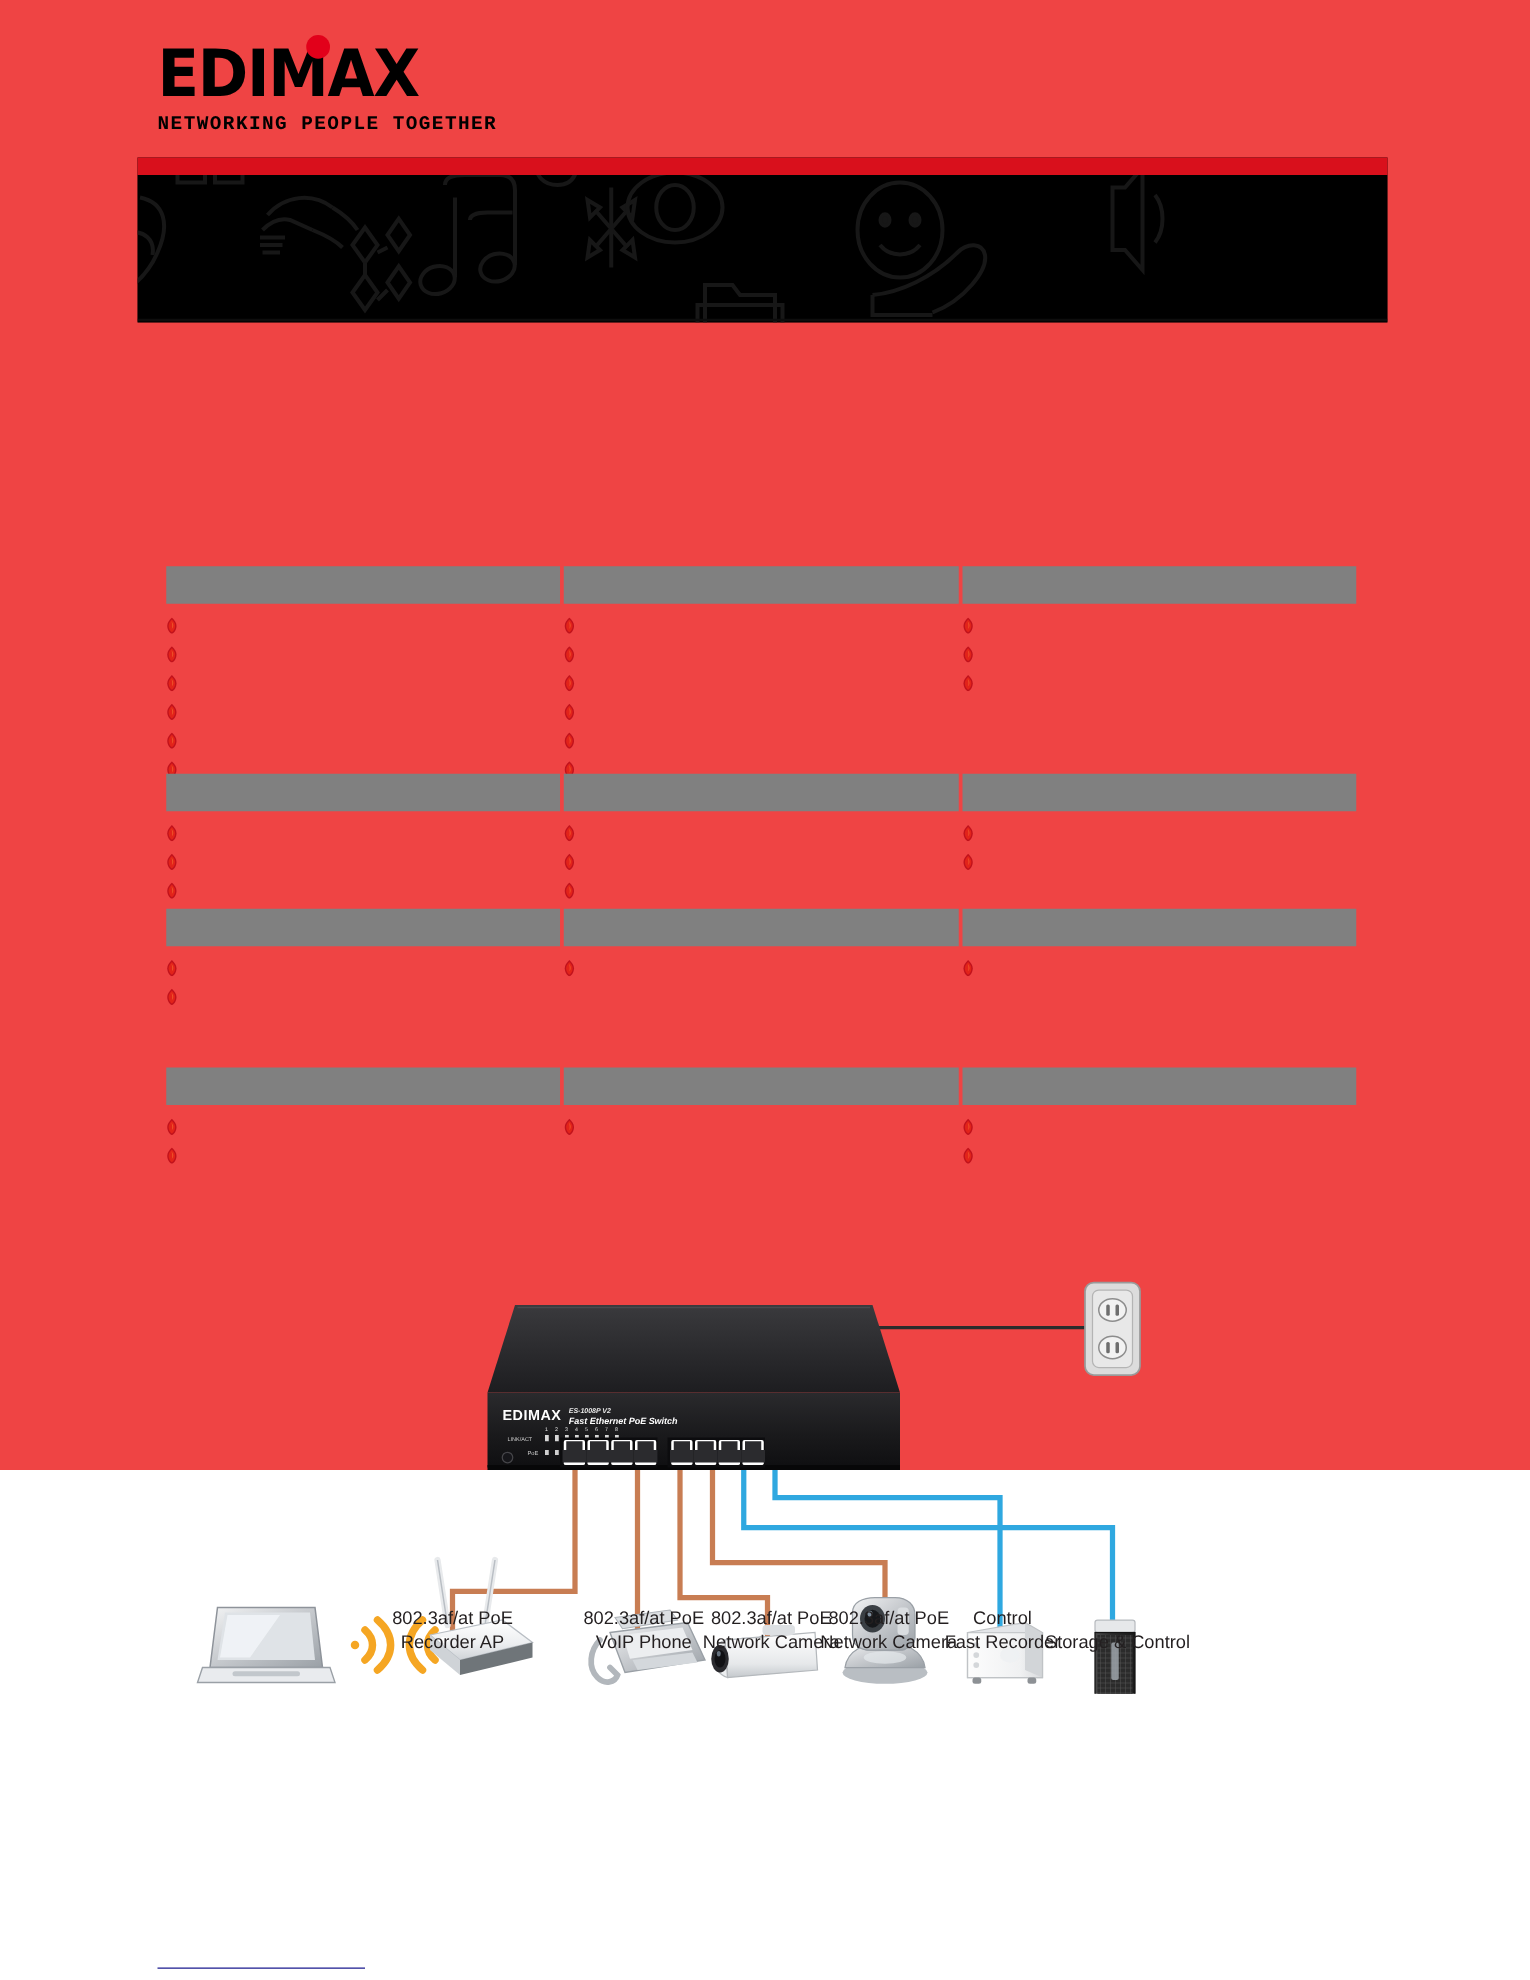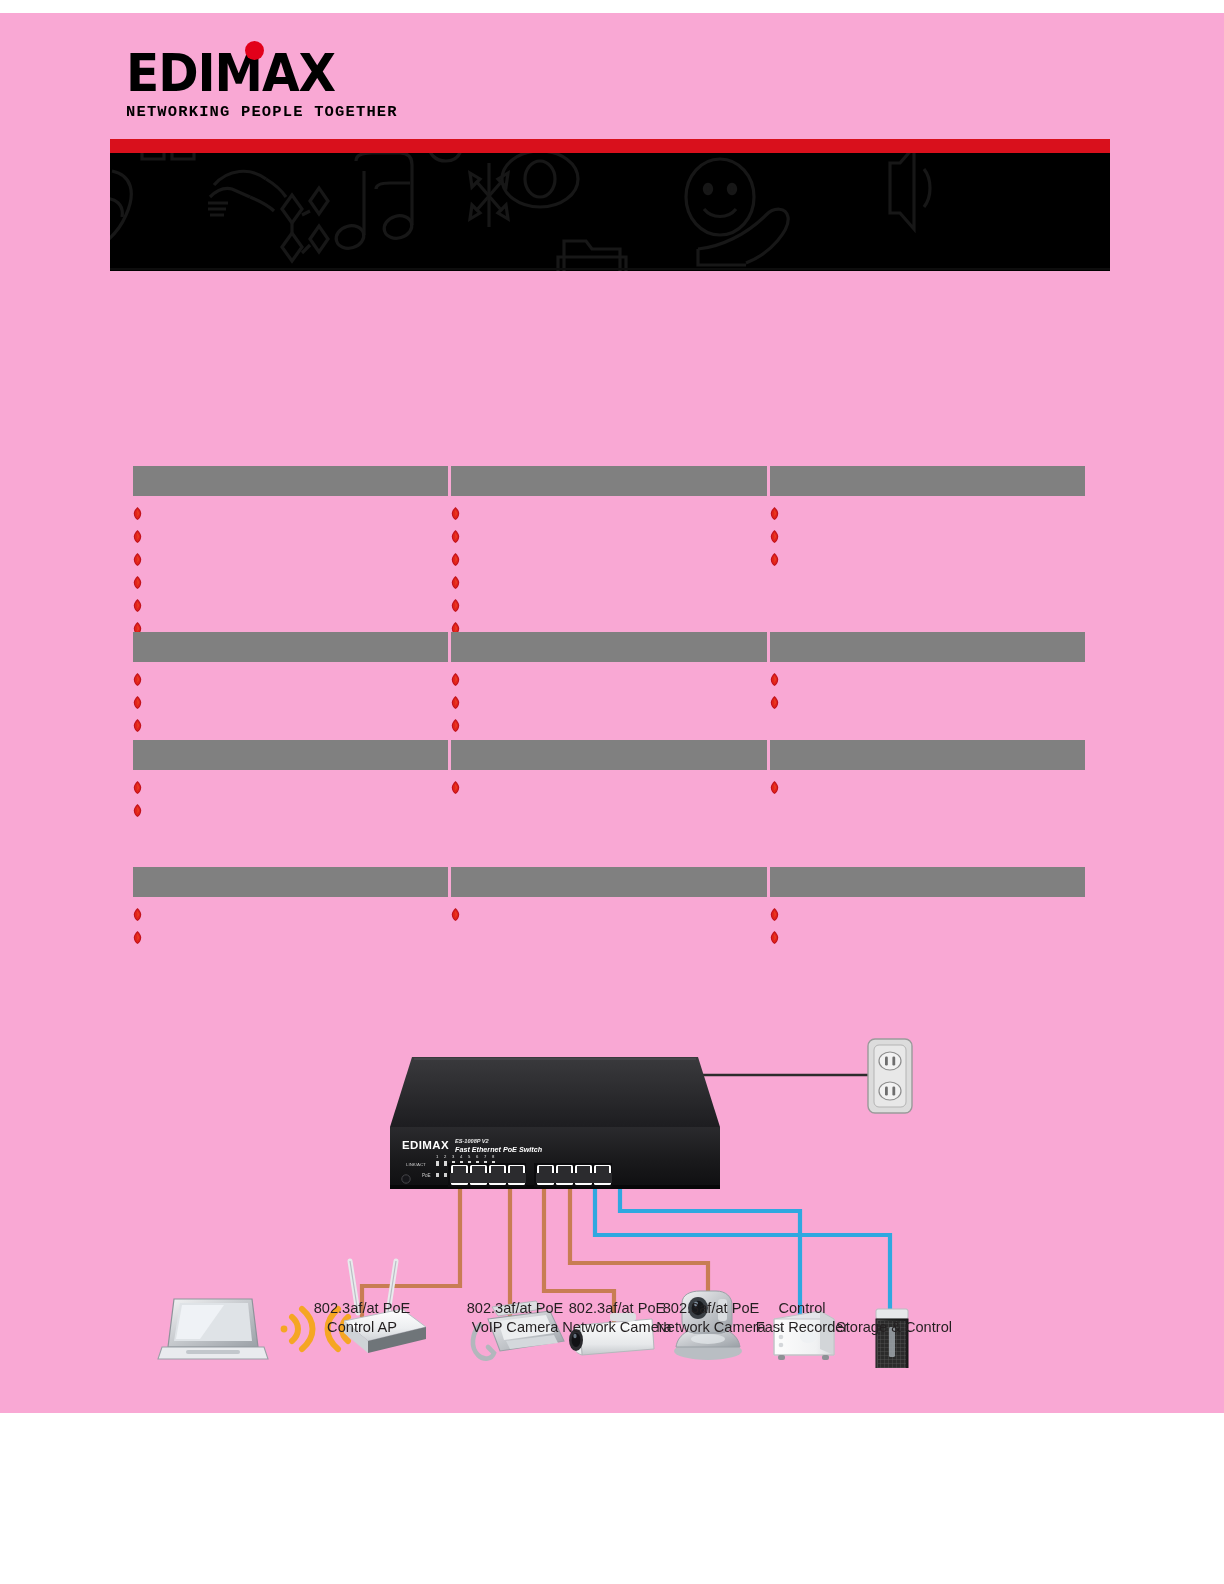--- a/index.html
+++ b/index.html
@@ -2,21 +2,21 @@
 <html><head>
 <meta charset="utf-8">
 <title>EDIMAX PoE Switch Datasheet</title>
 <style>
   html,body{margin:0;padding:0;background:#ffffff;}
   body{
     width:1224px;height:1584px;position:relative;overflow:hidden;
     font-family:"Liberation Sans","DejaVu Sans",sans-serif;
     color:#231f20;
   }
-  .page{position:absolute;left:0;top:13px;width:1224px;height:1400px;background:#f9a8d4;}
+  .page{position:absolute;left:0;top:0;width:1224px;height:1176px;background:#ef4444;}
 
   
   .logo-wrap{position:absolute;left:126px;top:34px;width:420px;height:80px;}
   .logo-mark{position:relative;height:52px;}
   .logo-word{
     font-family:"DejaVu Sans","Liberation Sans",sans-serif;
     font-weight:bold;font-size:52px;letter-spacing:-1px;line-height:52px;
     color:#000;font-stretch:condensed;transform:scaleX(1.04);transform-origin:left center;
   }
   .logo-dot{
@@ -787,25 +787,25 @@
 
       <g font-family="'Liberation Sans',sans-serif" font-size="13.8" fill="#231f20" text-anchor="middle">
 
         <text x="222" y="317" class="lbl" id="lbl-ap-1"></text>
       </g>
     </svg>
 
     <div style="position:absolute;left:0;top:0;width:930px;height:365px;pointer-events:none;">
       <div style="position:absolute;left:142px;top:296px;width:160px;text-align:center;font-size:14.6px;line-height:19px;color:#231f20;">
         <div>802.3af/at PoE</div>
-        <div>Control AP</div>
+        <div>Recorder AP</div>
       </div>
       <div style="position:absolute;left:305px;top:296px;width:140px;text-align:center;font-size:14.6px;line-height:19px;color:#231f20;">
         <div>802.3af/at PoE</div>
-        <div>VoIP Camera</div>
+        <div>VoIP Phone</div>
       </div>
       <div style="position:absolute;left:406px;top:296px;width:142px;text-align:center;font-size:14.6px;line-height:19px;color:#231f20;">
         <div>802.3af/at PoE</div>
         <div>Network Camera</div>
       </div>
       <div style="position:absolute;left:500px;top:296px;width:142px;text-align:center;font-size:14.6px;line-height:19px;color:#231f20;">
         <div>802.3af/at PoE</div>
         <div>Network Camera</div>
       </div>
       <div style="position:absolute;left:598px;top:296px;width:128px;text-align:center;font-size:14.6px;line-height:19px;color:#231f20;">

